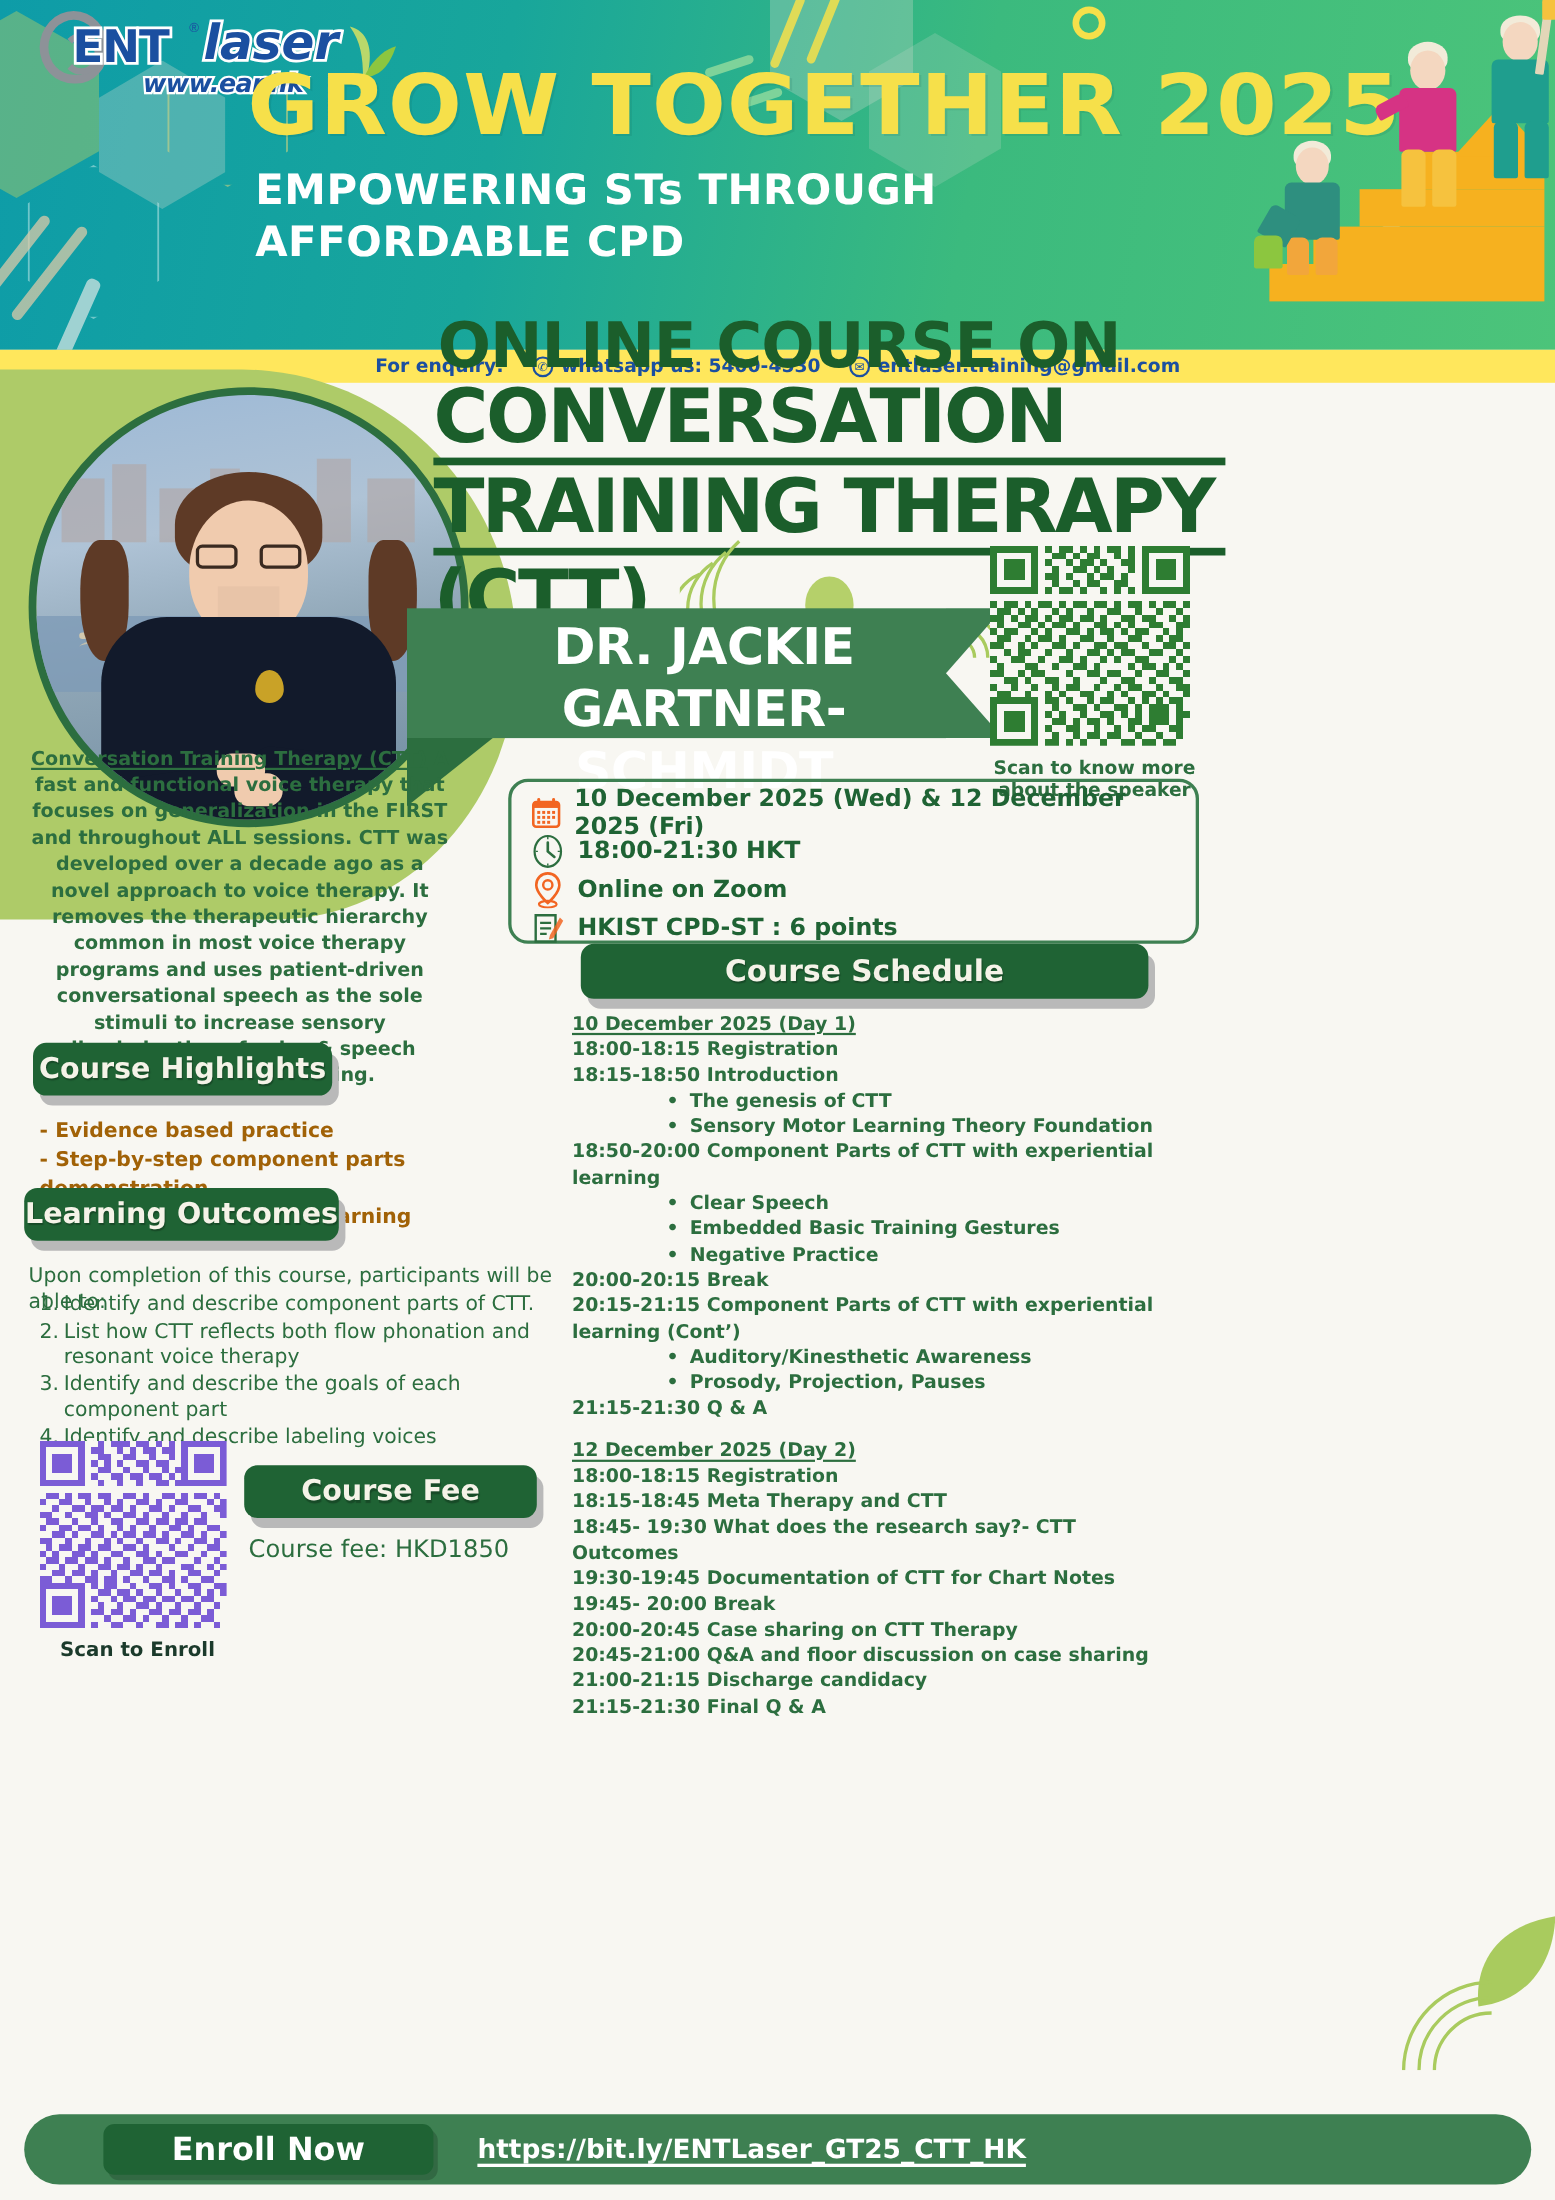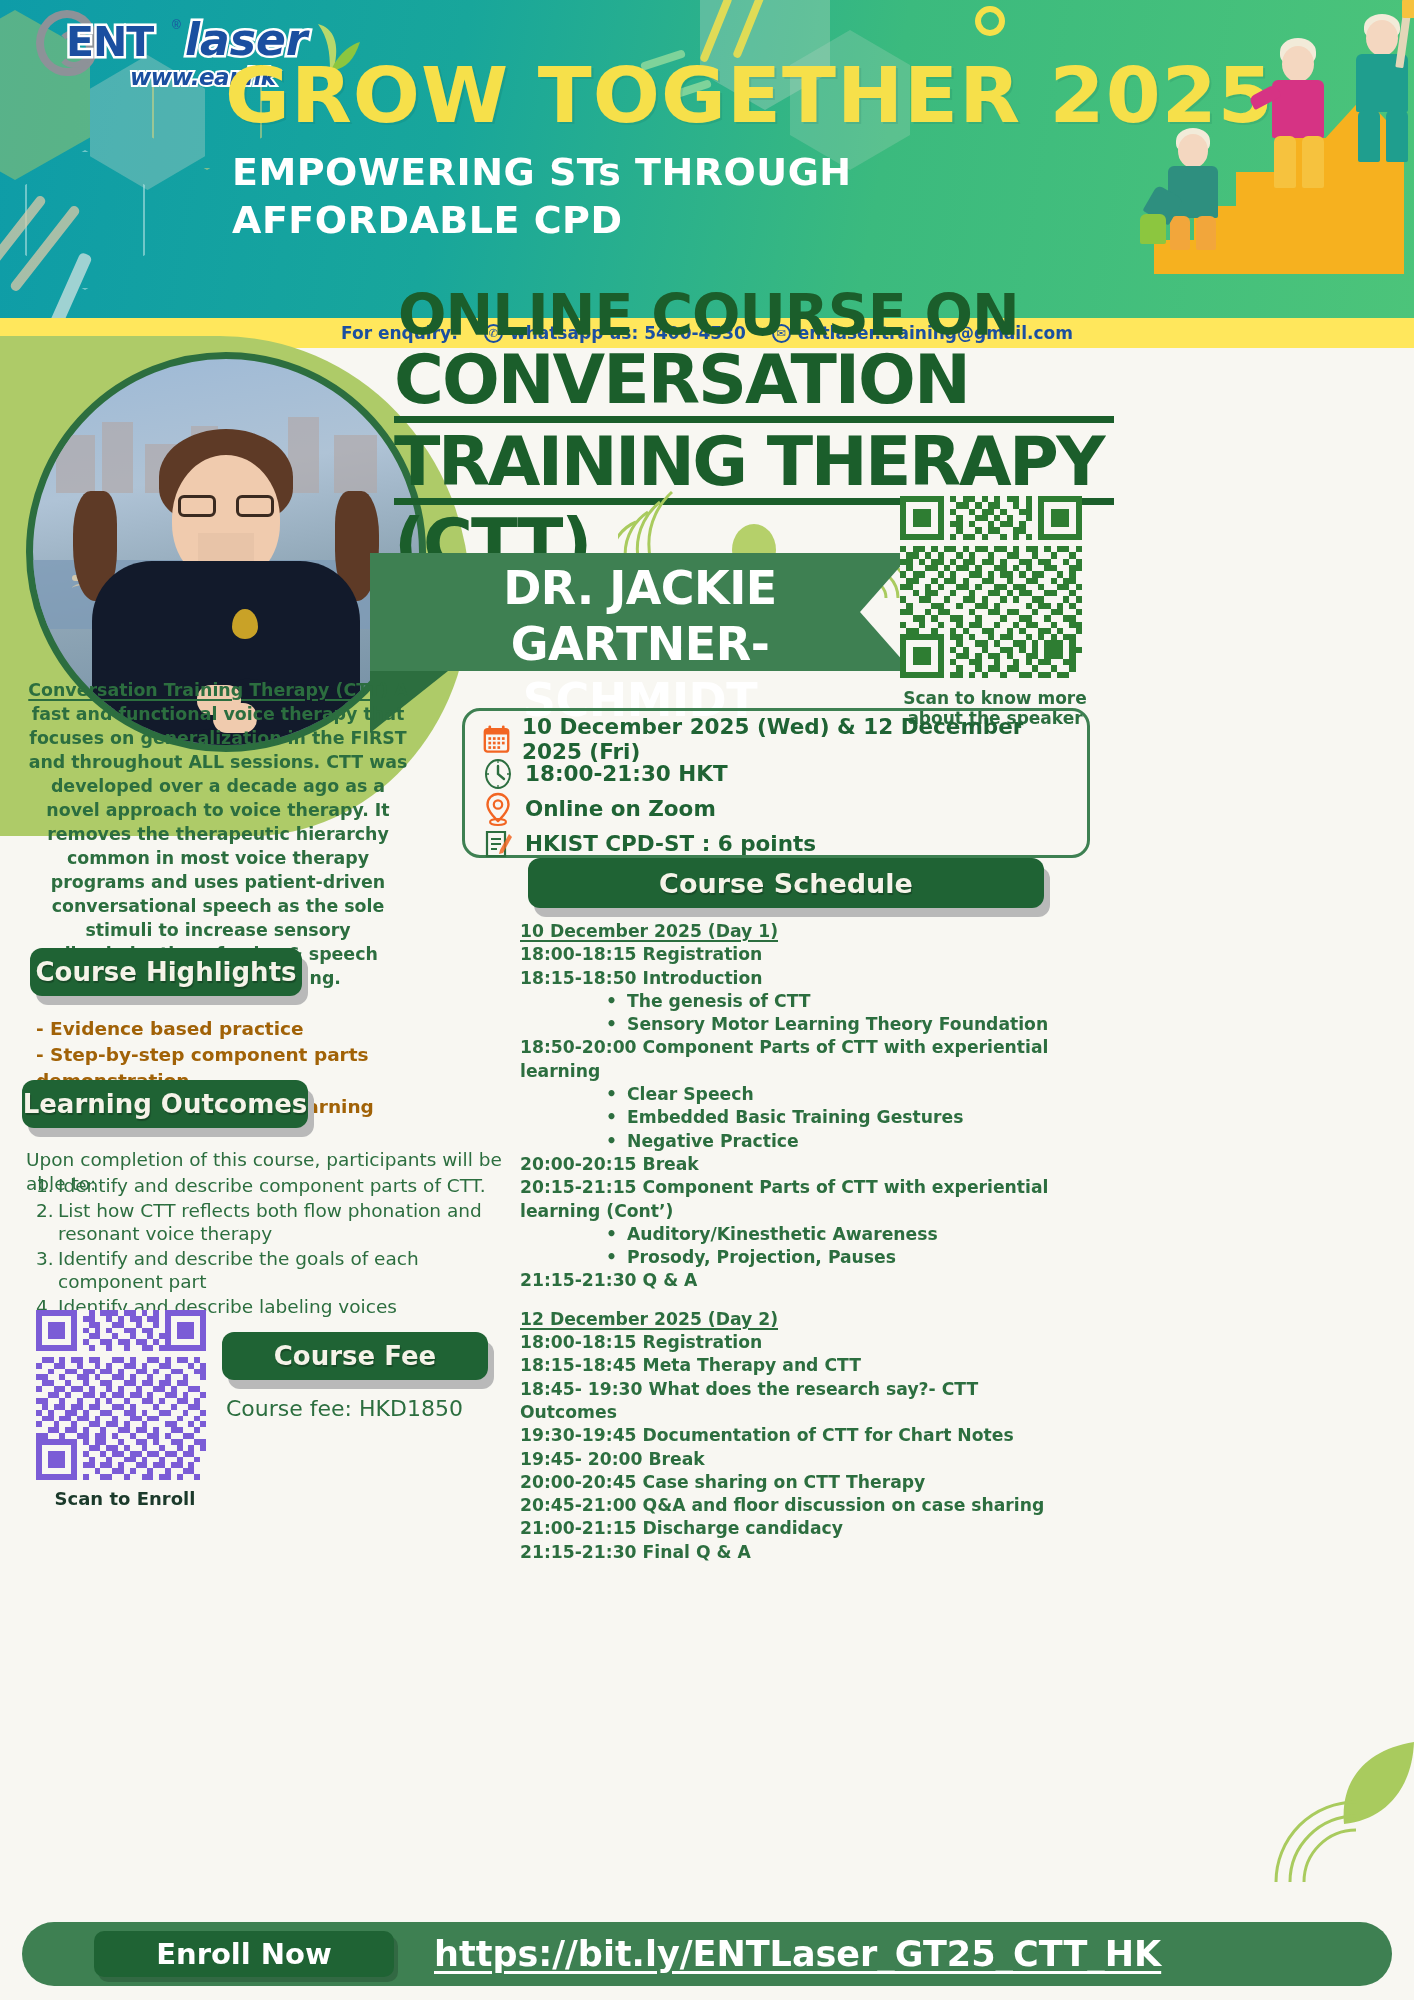--- a/index.html
+++ b/index.html
@@ -267,21 +267,21 @@
     position:absolute; left:22px; bottom:14px; width:1370px; height:64px;
     background:#3E8052; border-radius:32px; display:flex; align-items:center; gap:20px;
   }
   .enroll-btn {
     margin-left:72px; width:300px; height:46px; background:#1F6334; border-radius:10px;
     display:flex; align-items:center; justify-content:center;
     color:#FFFFFF; font-weight:800; font-size:29px; font-family:"DejaVu Sans", sans-serif;
     box-shadow: 4px 5px 0 rgba(0,0,0,.18);
   }
   .enroll-url {
-    color:#FFFFFF; font-weight:800; font-size:35px; font-family:"DejaVu Sans", sans-serif;
+    color:#FFFFFF; font-weight:800; font-size:24px; font-family:"DejaVu Sans", sans-serif;
     text-underline-offset:5px; text-decoration-thickness:3px;
     margin-left:20px;
   }
 </style>
 </head>
 <body>
 
 <div class="header">
   <div class="hex hex-a"></div>
   <div class="hex hex-b"></div>

